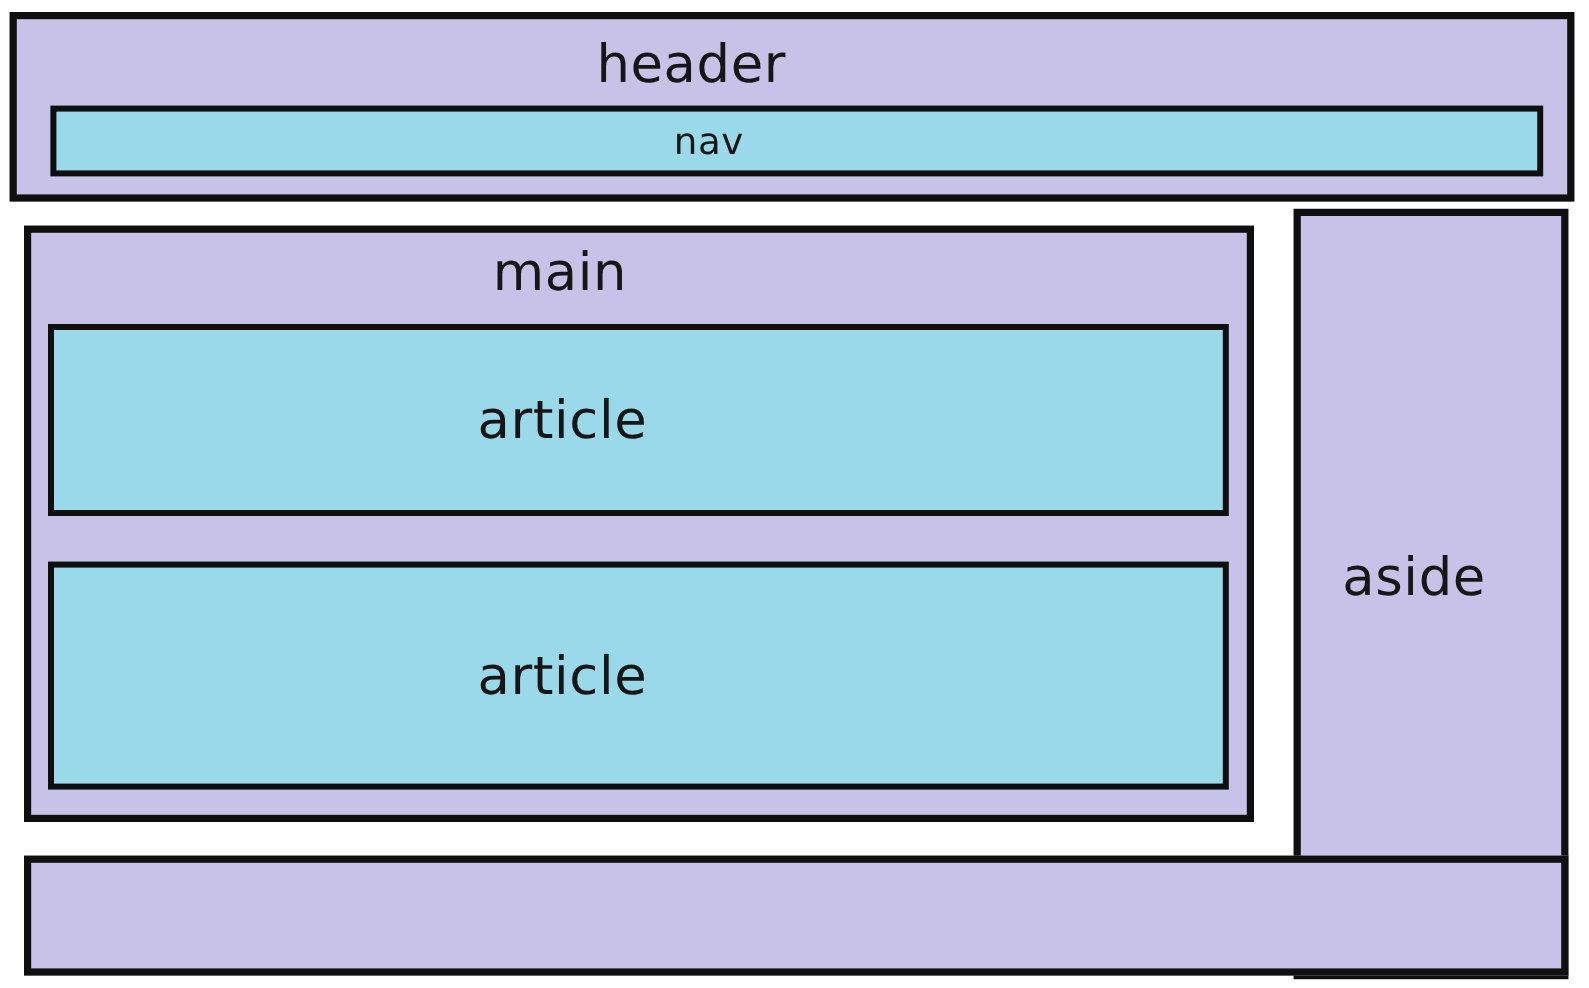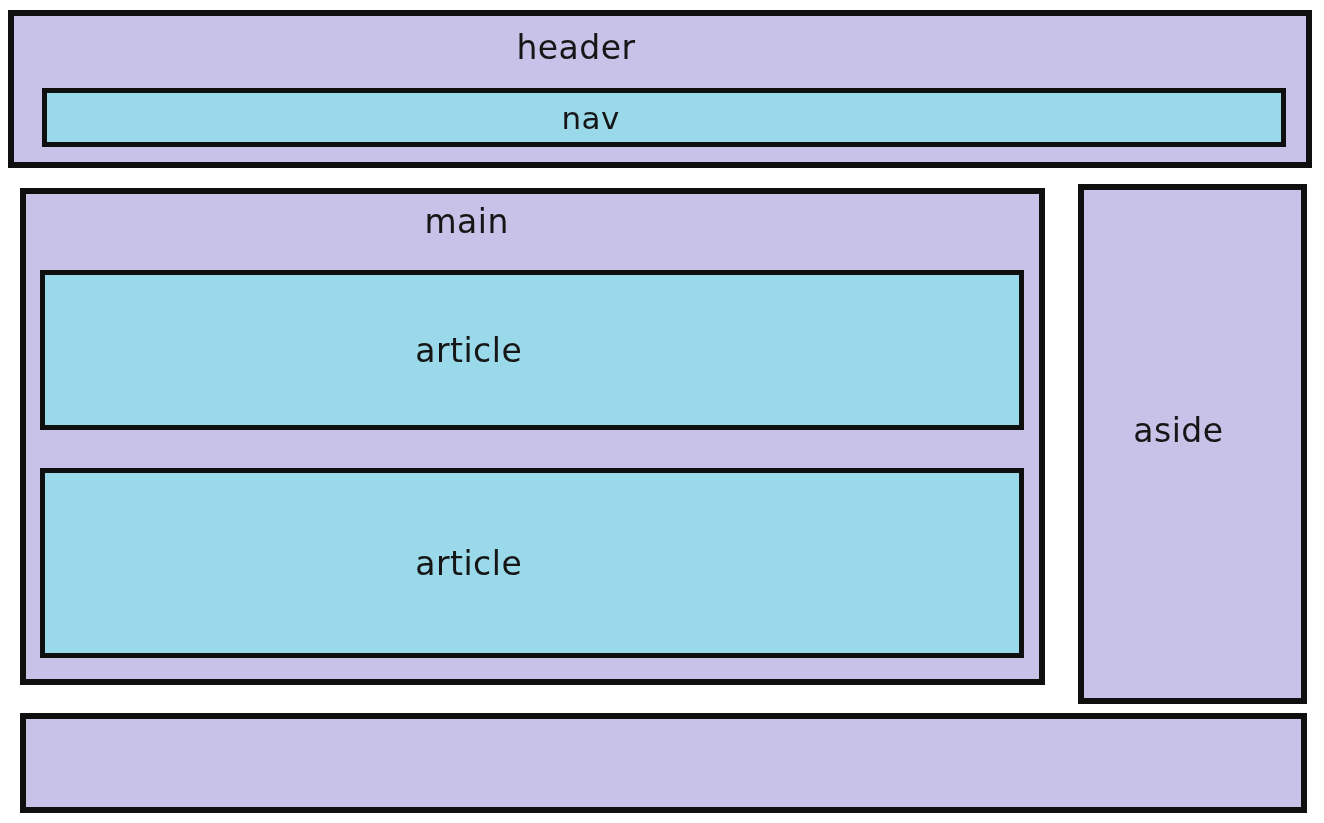--- a/index.html
+++ b/index.html
@@ -20,21 +20,21 @@
     box-sizing: border-box;
     background: var(--container-purple, #c8c2e8);
     border: 6px solid var(--border-black, #0f0f0f);
   }
   .box.inner {
     background: var(--content-cyan, #9ad9ea);
     border-width: 5px;
   }
   .label {
     color: #161616;
-    font-size: 33px;
+    font-size: 44px;
     letter-spacing: 0.5px;
     text-align: center;
     padding-right: 13%;
     user-select: none;
     white-space: nowrap;
   }
   .flex-center {
     display: flex;
     align-items: center;
     justify-content: center;
@@ -45,21 +45,21 @@
   .header-label { position: absolute; top: 12px; left: 0; right: 0; }
   .nav-box { left: 28px; top: 72px; width: 1244px; height: 59px; }
   .nav-box .label { font-size: 31px; padding-right: 13.5%; margin-left: 20px; }
 
   
   .main-box { left: 20px; top: 188px; width: 1025px; height: 497px; }
   .main-label { position: absolute; top: 8px; left: 0; right: 0; }
   .article-box-1 { left: 14px; top: 76px; width: 984px; height: 160px; }
   .article-box-2 { left: 14px; top: 274px; width: 984px; height: 190px; }
 
-  .aside-box { left: 1078px; top: 184px; width: 229px; height: 520px;
+  .aside-box { left: 1078px; top: 174px; width: 229px; height: 642px;
                padding-bottom: 28px; }
 
   
   .footer-box { left: 20px; top: 713px; width: 1287px; height: 100px; }
 
   .watermark {
     position: absolute;
     right: 8px;
     bottom: 6px;
     font-size: 19px;

